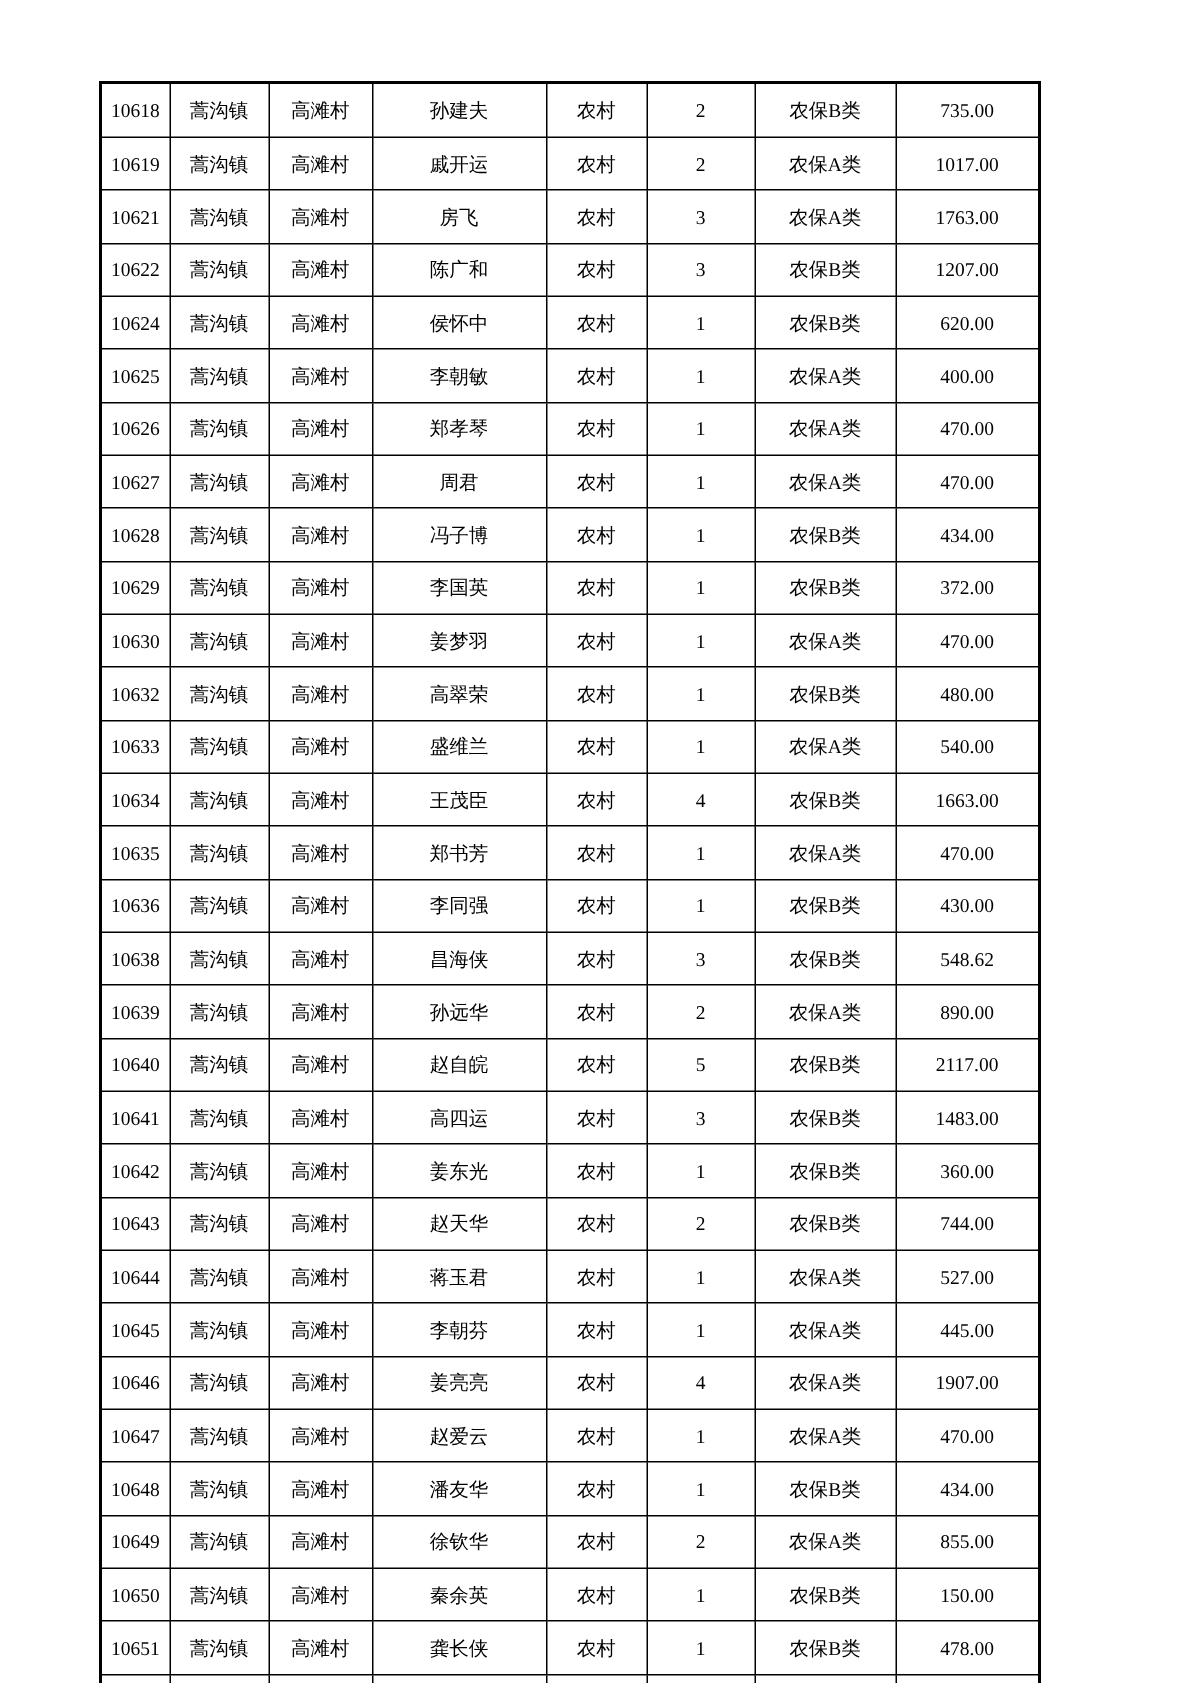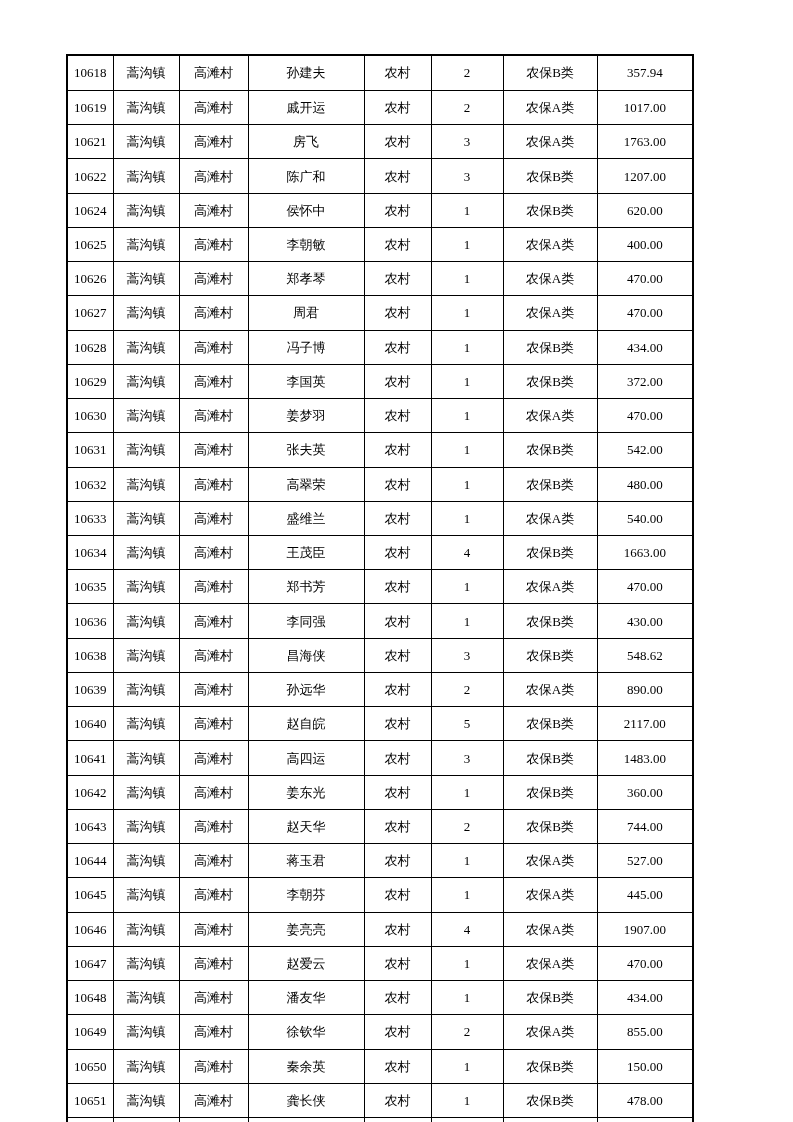--- a/index.html
+++ b/index.html
@@ -62,21 +62,21 @@
     </colgroup>
     <tbody id="table-body">
         <tr>
     <td>10618</td>
     <td>蒿沟镇</td>
     <td>高滩村</td>
     <td>孙建夫</td>
     <td>农村</td>
     <td>2</td>
     <td>农保B类</td>
-    <td>357.94</td>
+    <td>735.00</td>
   </tr>
         <tr>
     <td>10619</td>
     <td>蒿沟镇</td>
     <td>高滩村</td>
     <td>戚开运</td>
     <td>农村</td>
     <td>2</td>
     <td>农保A类</td>
     <td>1017.00</td>
@@ -163,30 +163,20 @@
   </tr>
         <tr>
     <td>10630</td>
     <td>蒿沟镇</td>
     <td>高滩村</td>
     <td>姜梦羽</td>
     <td>农村</td>
     <td>1</td>
     <td>农保A类</td>
     <td>470.00</td>
-  </tr>
-        <tr>
-    <td>10631</td>
-    <td>蒿沟镇</td>
-    <td>高滩村</td>
-    <td>张夫英</td>
-    <td>农村</td>
-    <td>1</td>
-    <td>农保B类</td>
-    <td>542.00</td>
   </tr>
         <tr>
     <td>10632</td>
     <td>蒿沟镇</td>
     <td>高滩村</td>
     <td>高翠荣</td>
     <td>农村</td>
     <td>1</td>
     <td>农保B类</td>
     <td>480.00</td>

